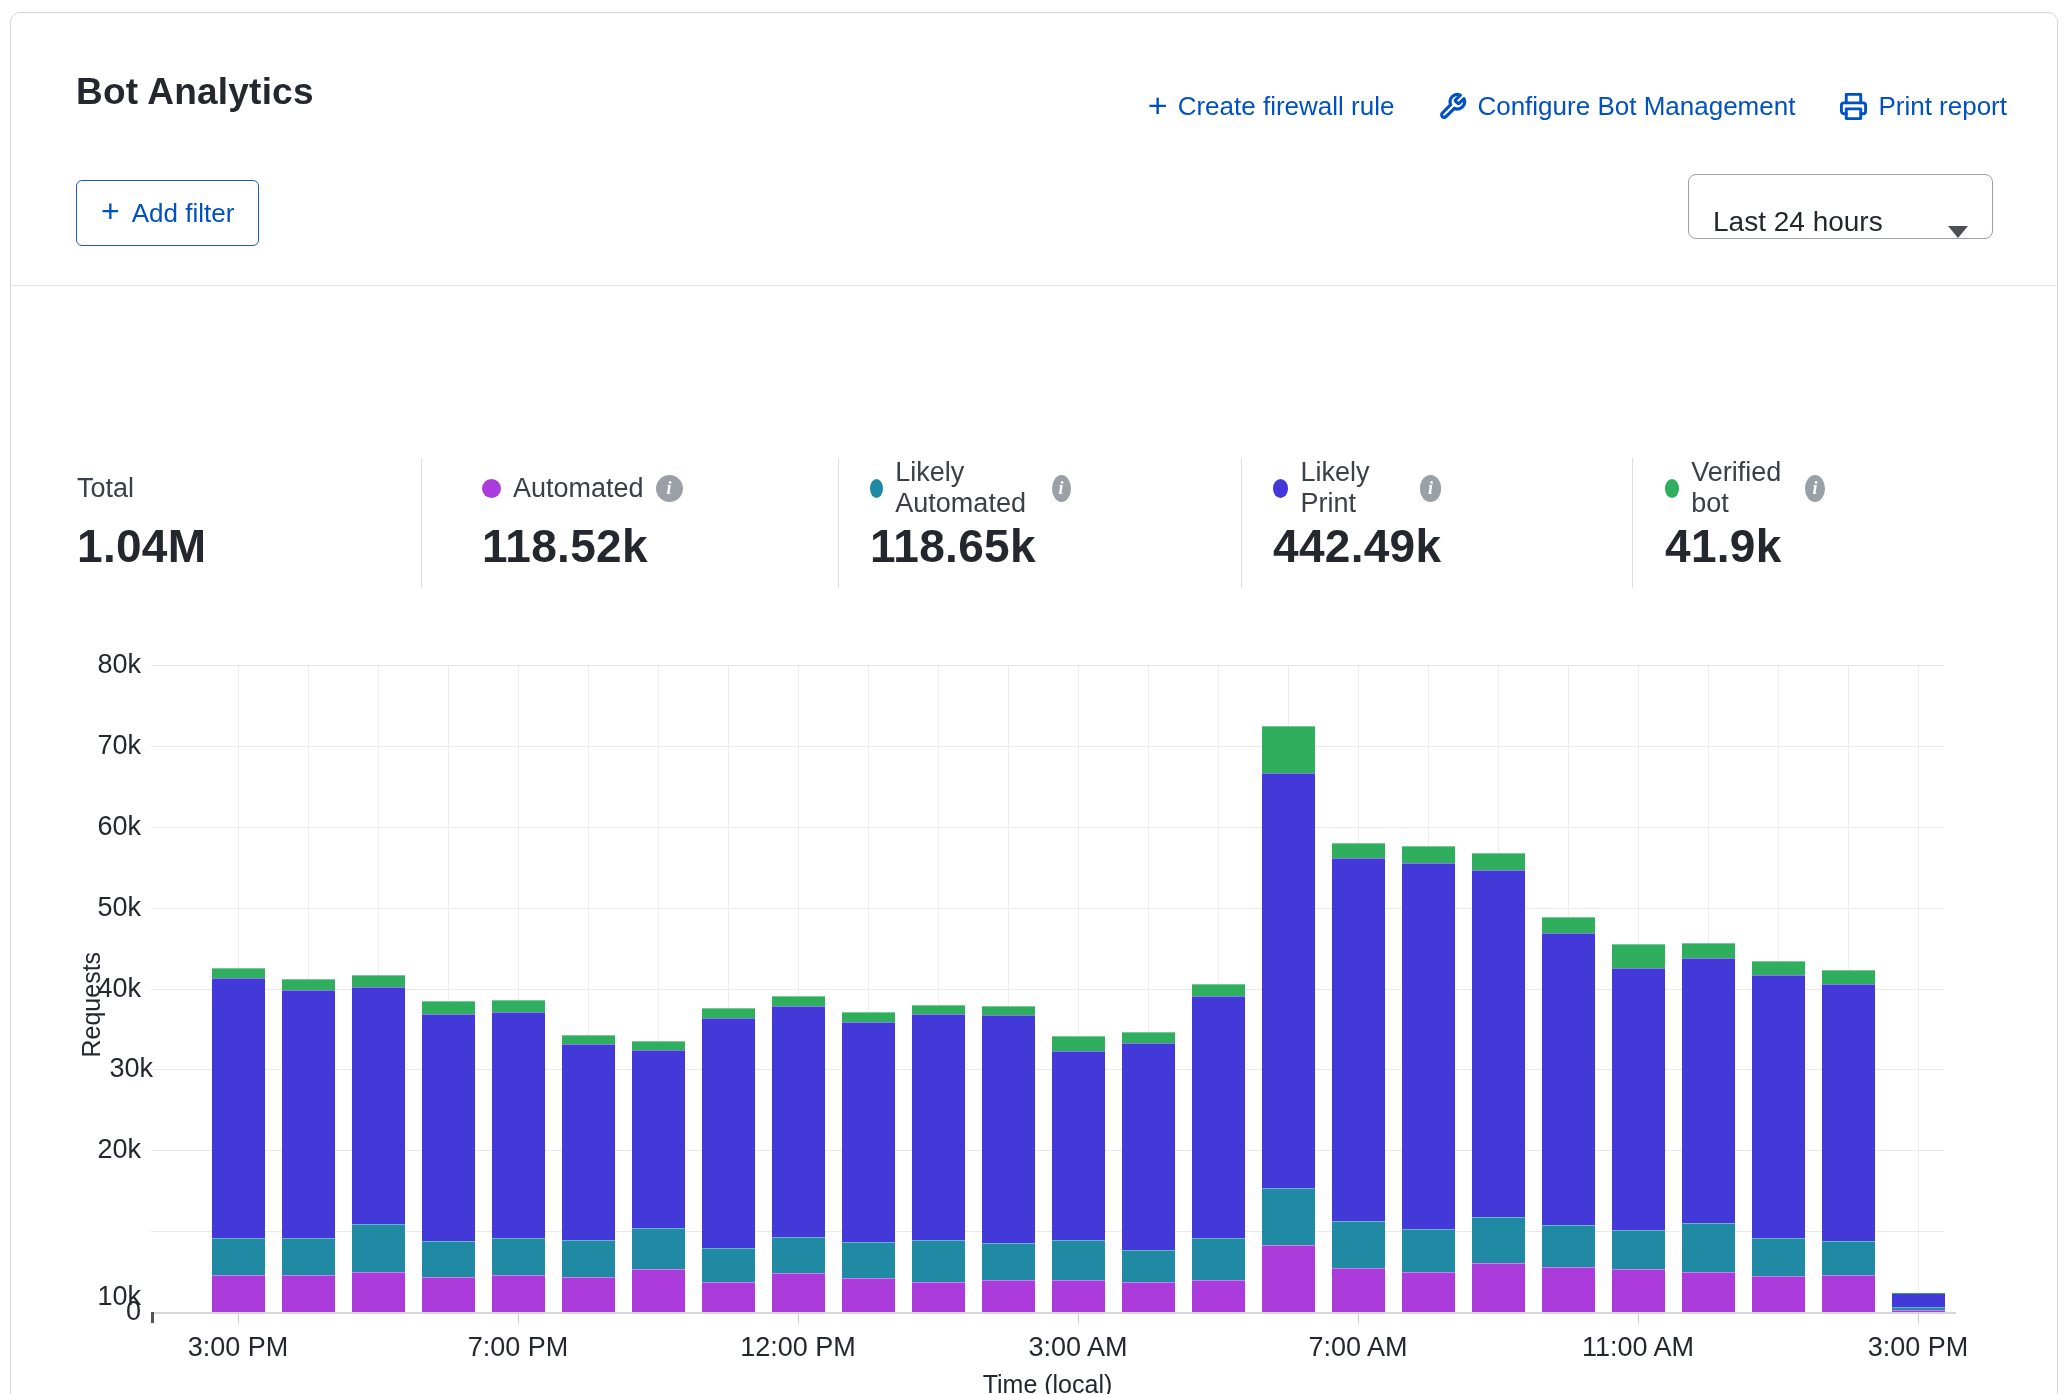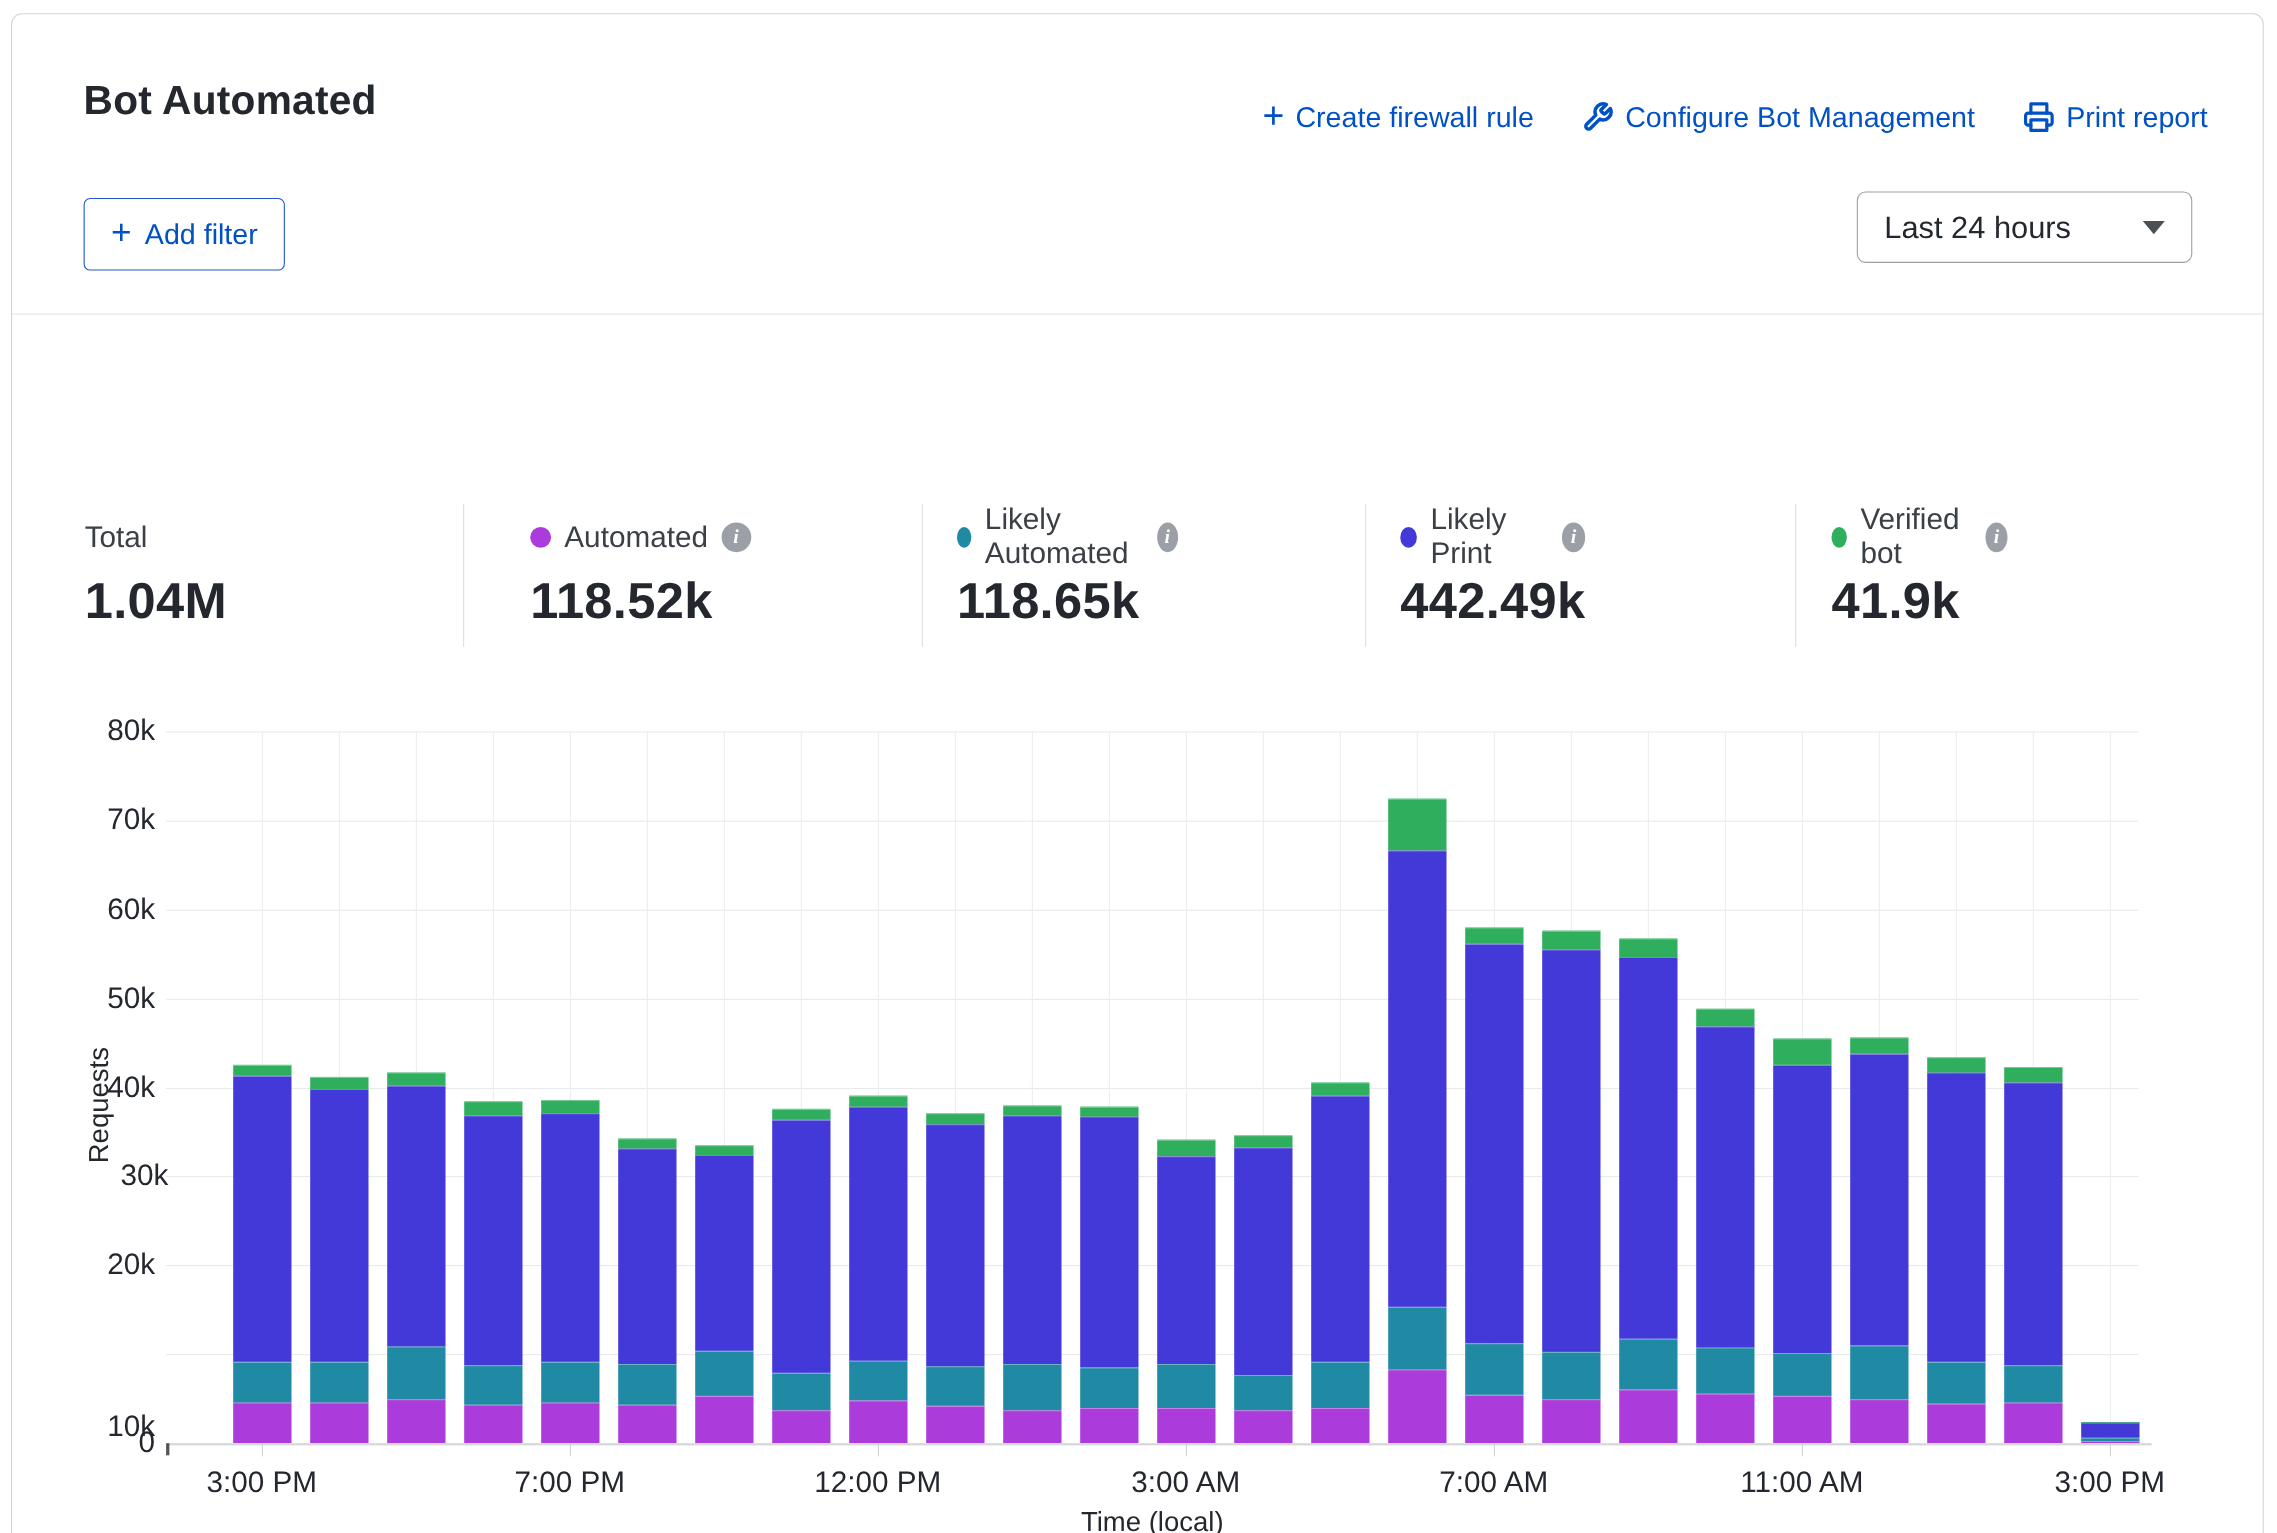--- a/index.html
+++ b/index.html
@@ -10,21 +10,21 @@
   .page-title{position:absolute;left:65px;top:58px;margin:0;font-size:37px;font-weight:700;color:#24282e;letter-spacing:.2px;}
   .actions{position:absolute;right:50px;top:78px;display:flex;align-items:center;gap:44px;}
   .action{display:flex;align-items:center;gap:10px;color:#0051c3;font-size:26px;cursor:pointer;text-decoration:none;}
   .action .plus{font-size:34px;font-weight:400;line-height:26px;margin-top:-3px;}
   .action svg{display:block;}
   .add-filter{position:absolute;left:65px;top:167px;height:66px;padding:0 24px;display:flex;align-items:center;gap:12px;
     background:#fff;border:1.5px solid #2059c5;border-radius:6px;color:#0051c3;font-size:26px;cursor:pointer;
     font-family:inherit;}
   .add-filter .plus{font-size:32px;font-weight:400;margin-top:-3px;}
   .select{position:absolute;left:1677px;top:161px;width:305px;height:65px;box-sizing:border-box;
-    border:1.5px solid #9aa0a6;border-radius:8px;display:flex;align-items:center;padding:0 24px;
+    border:1.5px solid #9aa0a6;border-radius:8px;display:flex;align-items:flex-end;padding:0 24px;
     font-size:28px;color:#24282e;cursor:pointer;background:#fff;}
   .select .caret{margin-left:auto;width:0;height:0;border-left:10px solid transparent;border-right:10px solid transparent;
     border-top:12px solid #4b5055;}
   .divider{position:absolute;left:0;right:0;top:272px;border-top:1px solid #e2e4e6;}
   
   .section-head{position:absolute;left:65px;top:344px;display:flex;align-items:center;gap:16px;}
   .section-head h2{margin:0;font-size:31px;font-weight:700;color:#24282e;}
   
   .stats{position:absolute;left:0;top:0;}
   .stat{position:absolute;}
@@ -47,21 +47,21 @@
   .origin-tick{position:absolute;width:3px;height:11px;background:#555;}
   .bar-seg{position:absolute;box-shadow:inset 0 1px 0 rgba(255,255,255,.35);}
   .axis-title-y{position:absolute;font-size:25px;color:#24282e;transform:rotate(-90deg);transform-origin:center;}
   .axis-title-x{position:absolute;text-align:center;font-size:25px;color:#24282e;}
 </style>
 </head>
 <body>
 
 <div class="card">
 
-  <h1 class="page-title">Bot Automated</h1>
+  <h1 class="page-title">Bot Analytics</h1>
 
   <div class="actions">
     <a class="action">
       <span class="plus">+</span>
       <span>Create firewall rule</span>
     </a>
     <a class="action">
       <span>
         <svg width="29" height="29" viewBox="0 0 24 24" fill="none" stroke="#0051c3" stroke-width="2.6" stroke-linecap="round" stroke-linejoin="round">
           <path d="M14.7 6.3a1 1 0 0 0 0 1.4l1.6 1.6a1 1 0 0 0 1.4 0l3.77-3.77a6 6 0 0 1-7.94 7.94l-6.91 6.91a2.12 2.12 0 0 1-3-3l6.91-6.91a6 6 0 0 1 7.94-7.94l-3.76 3.76z"></path>

